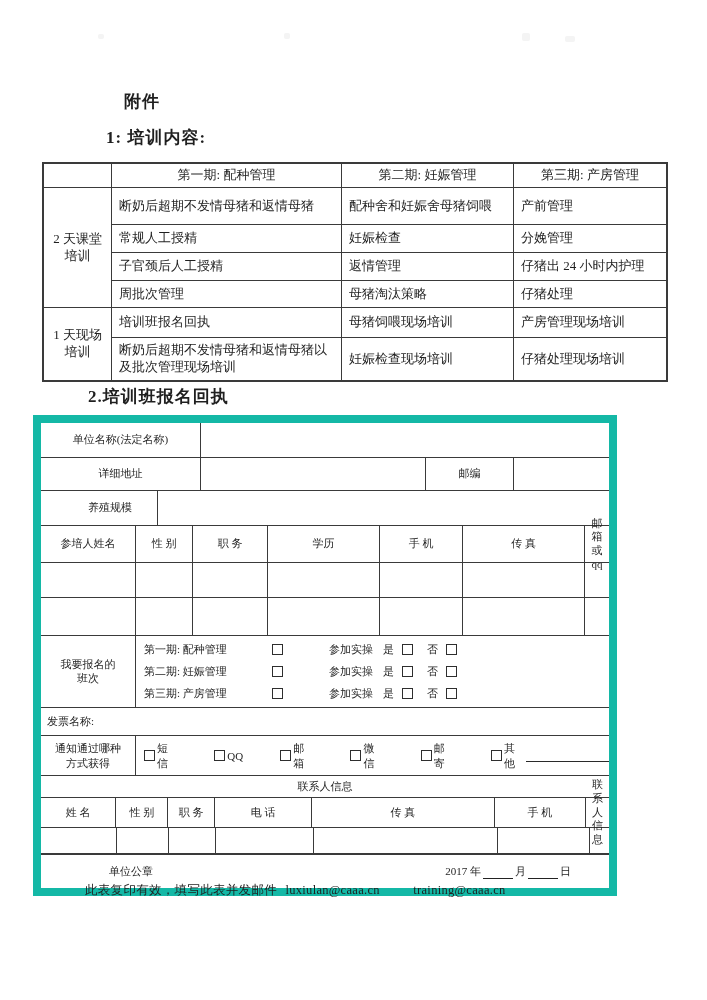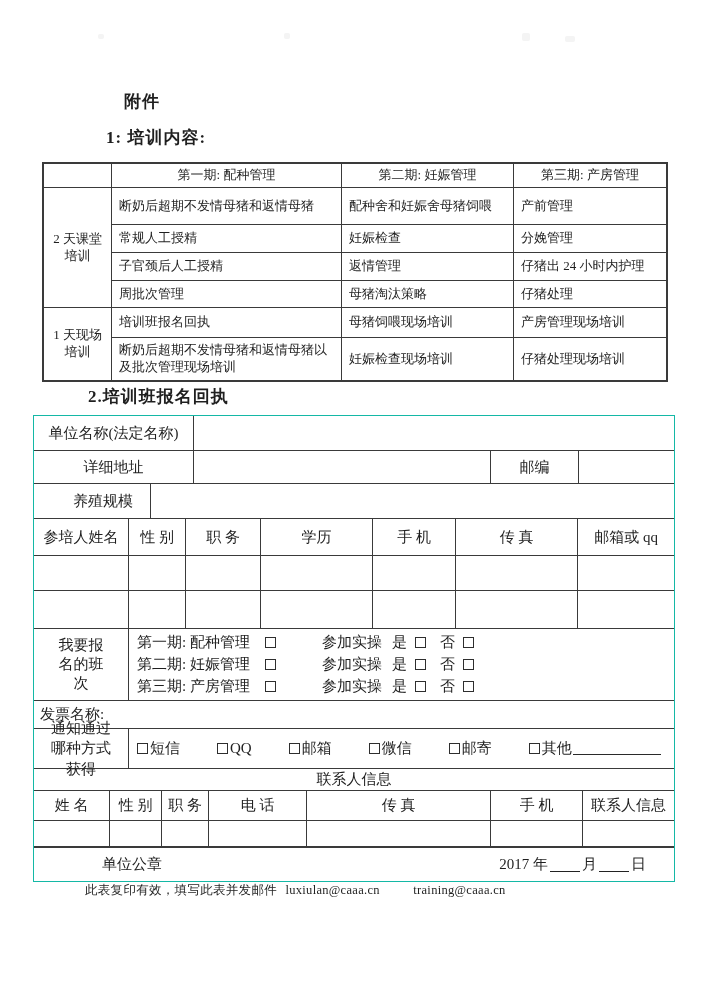--- a/index.html
+++ b/index.html
@@ -33,23 +33,23 @@
     display:flex; align-items:center;
     padding:2px 7px; line-height:1.3;
   }
   #t1 .hc { justify-content:center; padding:2px 2px; }
   #t1 .gl { justify-content:center; text-align:center; grid-column:1; padding:2px 5px; }
   #t1 .lc { border-right:none; }
   #t1 .lr { border-bottom:none; }
 
   
   #t2 {
-    position:absolute; left:33px; top:415px; width:642px;
-    border:1px solid #14b8a6;
-    font-size:15px;
+    position:absolute; left:33px; top:415px; width:584px;
+    border:8px solid #14b8a6;
+    font-size:11px;
   }
   .row { display:flex; border-bottom:1px solid #3a3a3a; align-items:stretch; }
   .row:last-child { border-bottom:none; }
   .fc { border-right:1px solid #3a3a3a; display:flex; align-items:center; padding:0 6px; line-height:1.25; }
   .fc:last-child { border-right:none; }
   .fc.ctr { justify-content:center; text-align:center; }
   .fc.grow { flex:1; }
 
   .r-unit { height:35px; } .r-unit .lab { width:160px; }
   .r-addr { height:33px; } .r-addr .lab { width:160px; }
@@ -79,21 +79,21 @@
   .nt-item .cb { margin-right:2px; }
   .other-line { width:88px; border-bottom:1px solid #2a2a2a; height:12px; margin-left:1px; }
 
   .r-invoice { height:28px; }
   .r-contact-title { height:22px; }
   .cc1{width:76px}.cc2{width:52px}.cc3{width:47px}.cc4{width:98px}
   .cc5{width:184px}.cc6{width:92px}
   .r-chead { height:30px; }
   .r-crow { height:25px; border-bottom:none; }
   .r-seal { height:35px; border-top:2px solid #3a3a3a; }
-  .seal-cell { flex:1; display:flex; align-items:center; padding:0 28px 0 68px; }
+  .seal-cell { flex:1; display:flex; align-items:center; padding:0 38px 0 68px; }
   .date-group { margin-left:auto; display:flex; align-items:center; }
   .blank { width:30px; height:13px; border-bottom:1px solid #222; display:inline-block; margin:0 2px -2px 2px; }
 
   #footer {
     position:absolute; left:85px; top:882px; font-size:12.5px; letter-spacing:.3px;
   }
   #footer .em { margin-left:5px; }
   #footer .em2 { margin-left:30px; }
 </style>
 </head>

